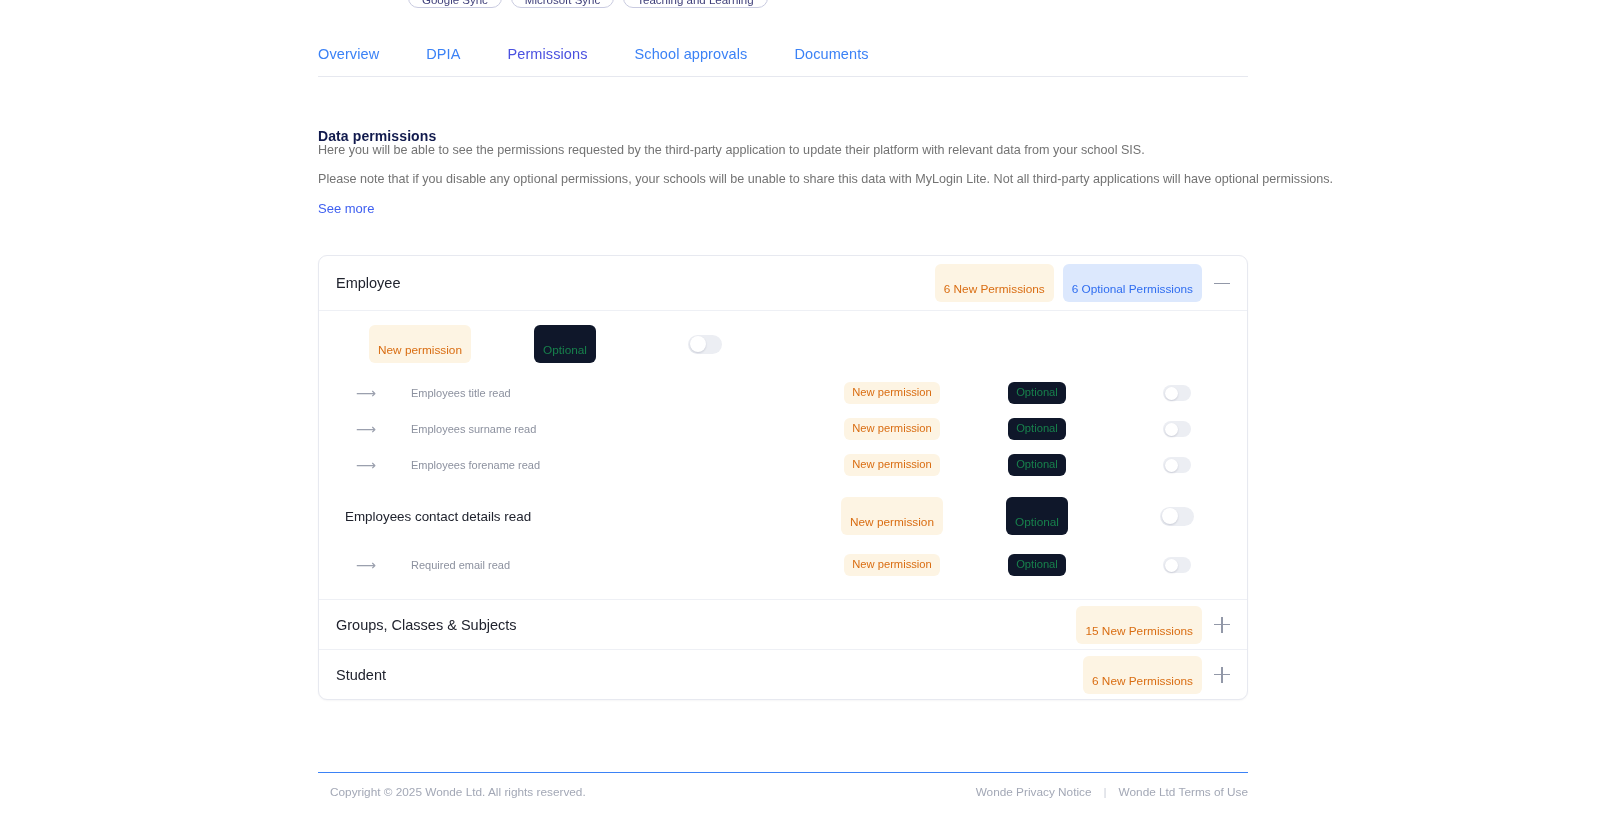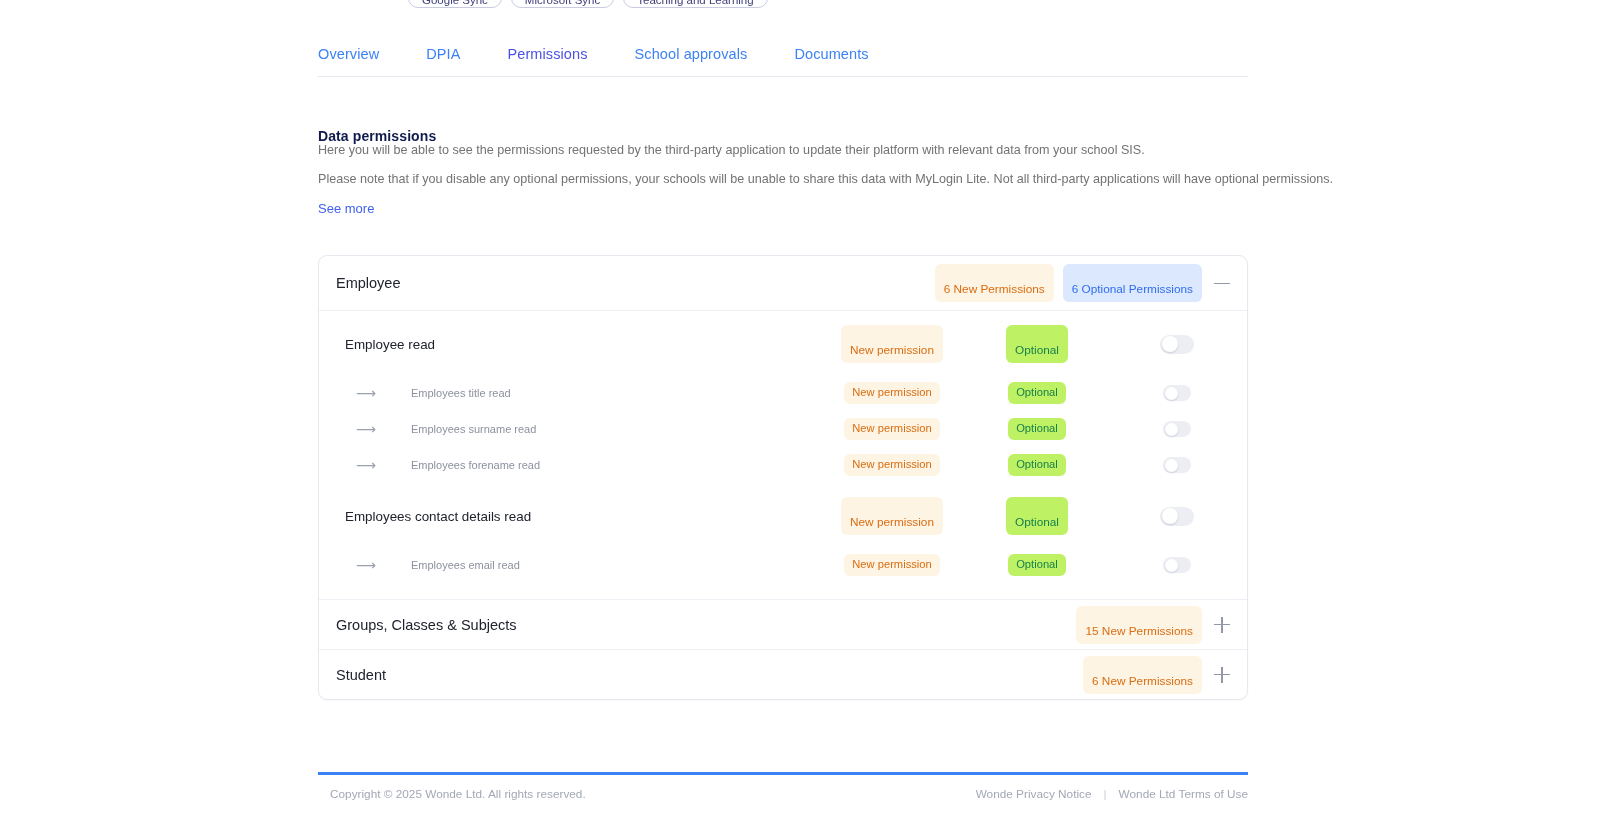--- a/index.html
+++ b/index.html
@@ -127,21 +127,21 @@
 
   .badge {
     font-size: 11.8px;
     border-radius: 6px;
     padding: 19px 9px 6px;
     white-space: nowrap;
     line-height: 13px;
   }
   .badge.orange { background: #fdf4e3; color: #d96d12; }
   .badge.blue   { background: #dce8fd; color: #2f6df0; }
-  .badge.green  { background: #bef264; color: #17804c; }
+  .badge.green  { background: #0f172a; color: #17804c; }
 
   .icon-btn {
     width: 22px;
     height: 22px;
     position: relative;
     cursor: pointer;
     flex: 0 0 22px;
   }
   .icon-btn::before,
   .icon-btn::after {
@@ -275,21 +275,21 @@
     align-items: center;
     gap: 9px;
   }
 
   
   .footer {
     position: absolute;
     left: 318px;
     top: 772px;
     width: 930px;
-    border-top: 3px solid #3b82f6;
+    border-top: 1px solid #3b82f6;
     padding-top: 12px;
     display: flex;
     align-items: center;
     font-size: 11.8px;
     color: #a3a8b6;
   }
   .footer .copy { margin-left: 12px; }
   .footer .links {
     margin-left: auto;
     display: flex;
@@ -332,23 +332,20 @@
           <div class="badge orange">6 New Permissions</div>
           <div class="badge blue">6 Optional Permissions</div>
           <div class="icon-btn"></div>
         </div>
       </div>
 
 
       <div class="spacer-10"></div>
 
       <div class="prow parent">
-        <div class="pname">
-          <span class="pname-text">Employee read</span>
-        </div>
         <div class="cell-req">
           <span class="badge orange">New permission</span>
         </div>
         <div class="cell-avail">
           <span class="badge green">Optional</span>
         </div>
         <div class="cell-avail">
           <div class="toggle lg">
               <span class="knob"></span>
             </div>
@@ -428,21 +425,21 @@
               <span class="knob"></span>
             </div>
         </div>
       </div>
 
       <div class="spacer-8"></div>
 
       <div class="prow child">
         <div class="pname">
           <span class="arrow-icon">⟶</span>
-          <span class="pname-text">Employees email read</span>
+          <span class="pname-text">Required email read</span>
         </div>
         <div class="cell-req">
           <span class="badge orange">New permission</span>
         </div>
         <div class="cell-avail">
           <span class="badge green">Optional</span>
         </div>
         <div class="cell-avail">
           <div class="toggle sm">
               <span class="knob"></span>

